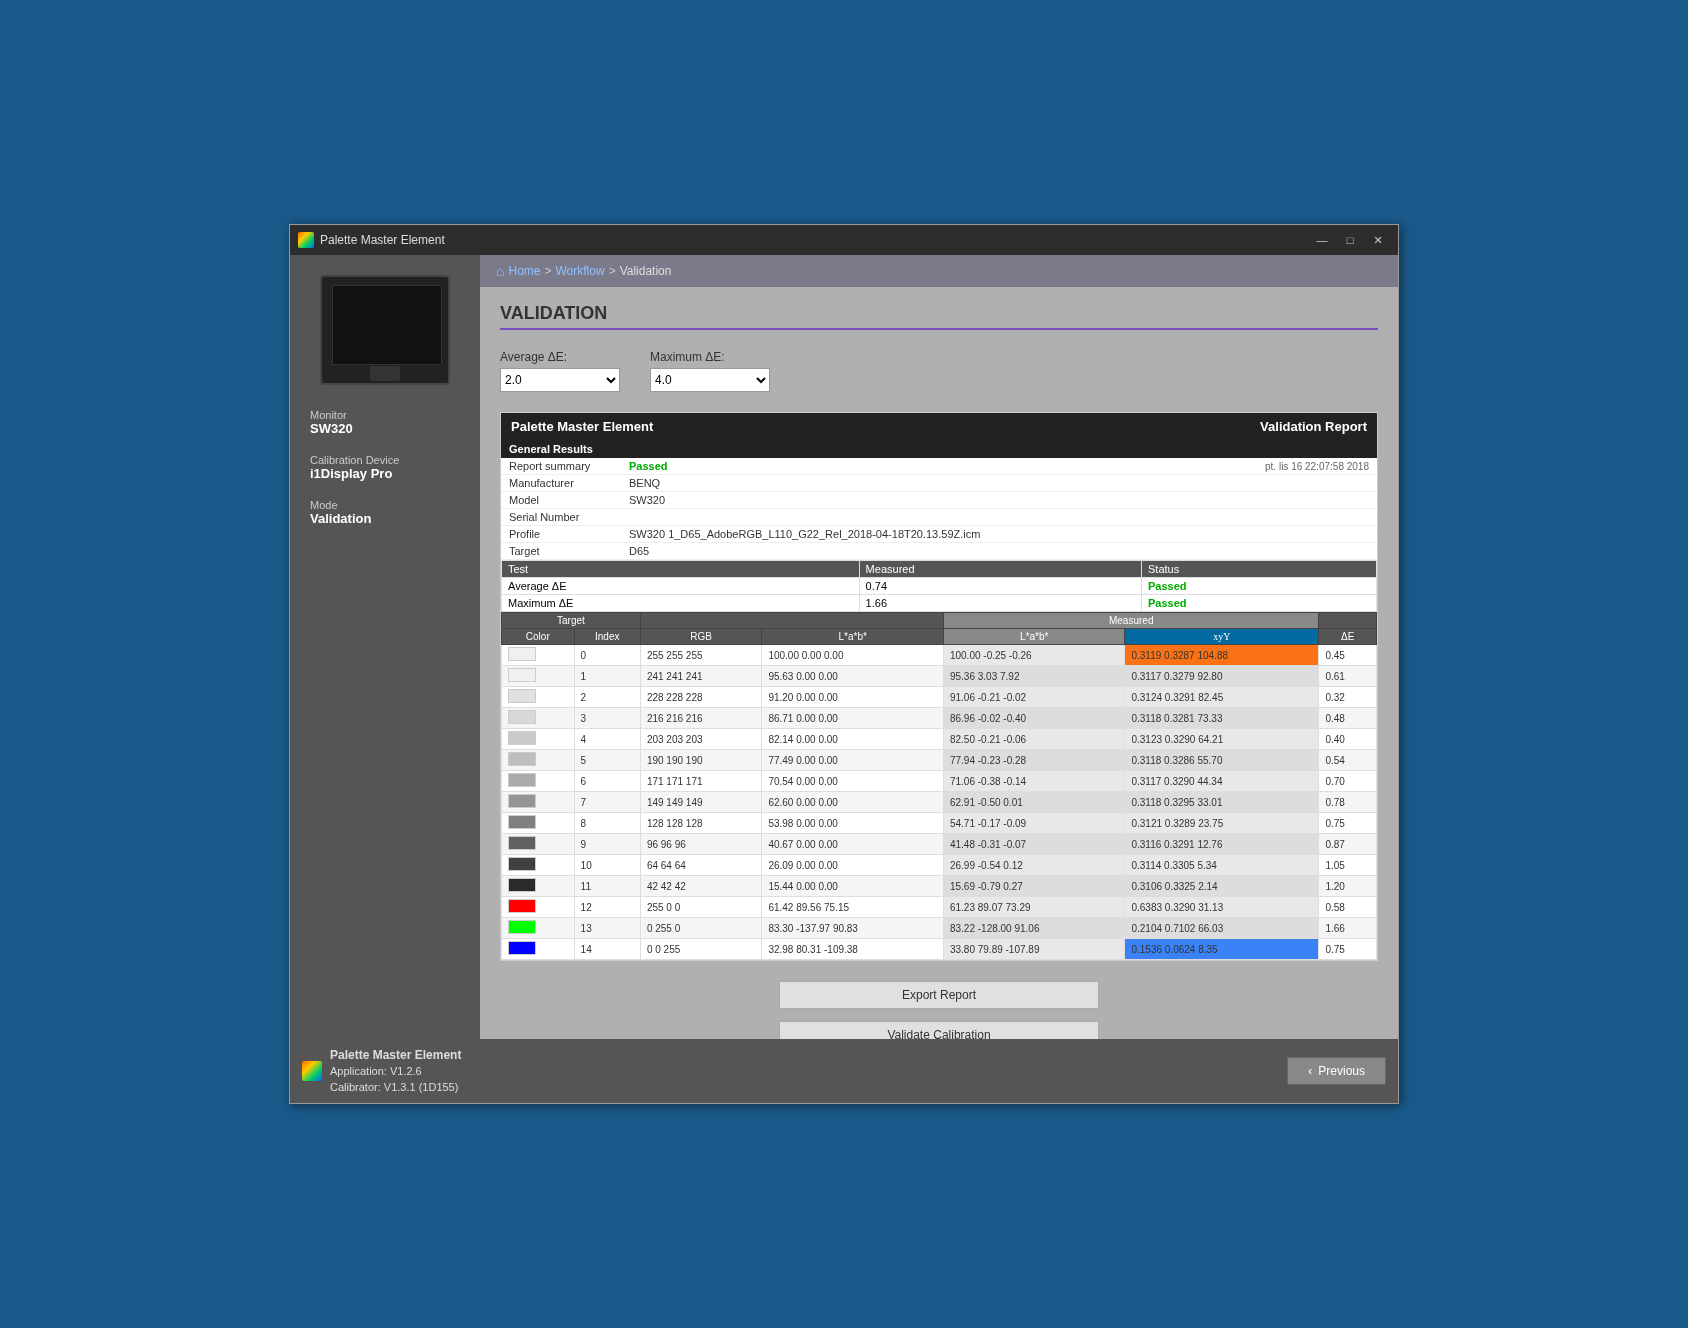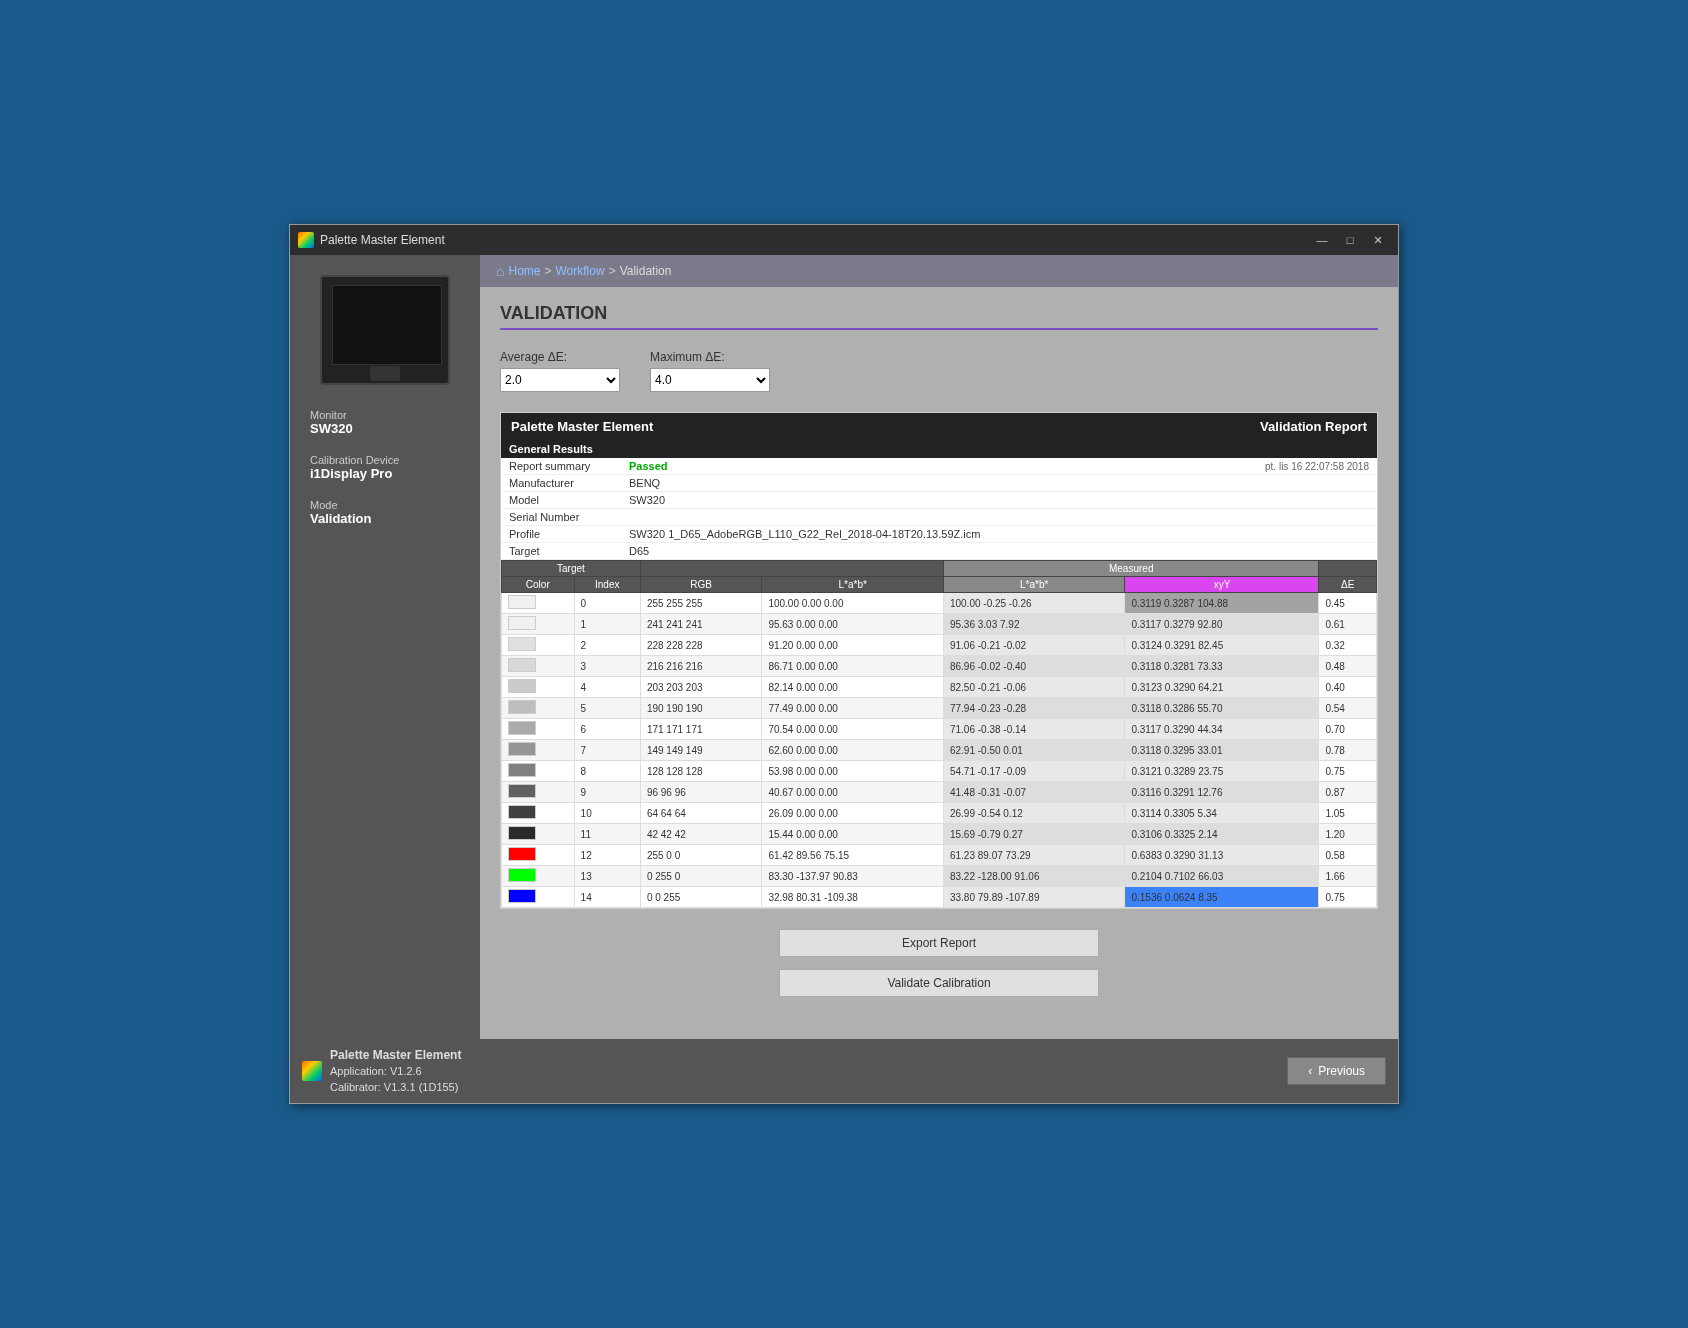--- a/index.html
+++ b/index.html
@@ -432,47 +432,68 @@
               <td class="label">Profile</td>
               <td class="value" colspan="2">SW320 1_D65_AdobeRGB_L110_G22_Rel_2018-04-18T20.13.59Z.icm</td>
             </tr>
             <tr>
               <td class="label">Target</td>
               <td class="value" colspan="2">D65</td>
             </tr>
           </tbody>
             </table>
 
+          <table class="results-table">
+            <thead>
+              <tr>
+                <th>Test</th>
+                <th>Measured</th>
+                <th>Status</th>
+              </tr>
+            </thead>
+            <tbody>
+              <tr>
+                <td>Average ΔE</td>
+                <td>0.74</td>
+                <td class="passed">Passed</td>
+              </tr>
+              <tr>
+                <td>Maximum ΔE</td>
+                <td>1.66</td>
+                <td class="passed">Passed</td>
+              </tr>
+            </tbody>
+          </table>
 
           <table class="data-table">
             <thead>
               <tr>
                 <th colspan="2" style="background:#555;color:white;">Target</th>
                 <th colspan="2" style="background:#555;color:white;"></th>
                 <th colspan="2" class="measured-header" style="background:#888;color:white;text-align:center;">Measured</th>
                 <th style="background:#555;color:white;"></th>
               </tr>
               <tr>
                 <th>Color</th>
                 <th>Index</th>
                 <th>RGB</th>
                 <th>L*a*b*</th>
                 <th style="background:#888;">L*a*b*</th>
-                <th style="background:#d946ef;">xyY</th>
+                <th style="background:#0369a1;font-family:Liberation Serif, serif;">xyY</th>
                 <th>ΔE</th>
               </tr>
             </thead>
             <tbody id="data-table-body">
             <tr style="background: white;">
                   <td><span class="color-swatch" style="background: rgb(240, 240, 240);"></span></td>
                   <td>0</td>
                   <td>255 255 255</td>
                   <td>100.00  0.00  0.00</td>
                   <td style="background: rgb(232, 232, 232);">100.00 -0.25 -0.26</td>
-                  <td style="background: #a3a3a3;">0.3119  0.3287  104.88</td>
+                  <td style="background: #f97316;">0.3119  0.3287  104.88</td>
                   <td>0.45</td>
                 </tr>
                 <tr style="background: rgb(245, 245, 245);">
                   <td><span class="color-swatch" style="background: rgb(240, 240, 240);"></span></td>
                   <td>1</td>
                   <td>241 241 241</td>
                   <td>95.63  0.00  0.00</td>
                   <td style="background: rgb(221, 221, 221);">95.36  3.03  7.92</td>
                   <td style="background: rgb(221, 221, 221);">0.3117  0.3279  92.80</td>
                   <td>0.61</td>

